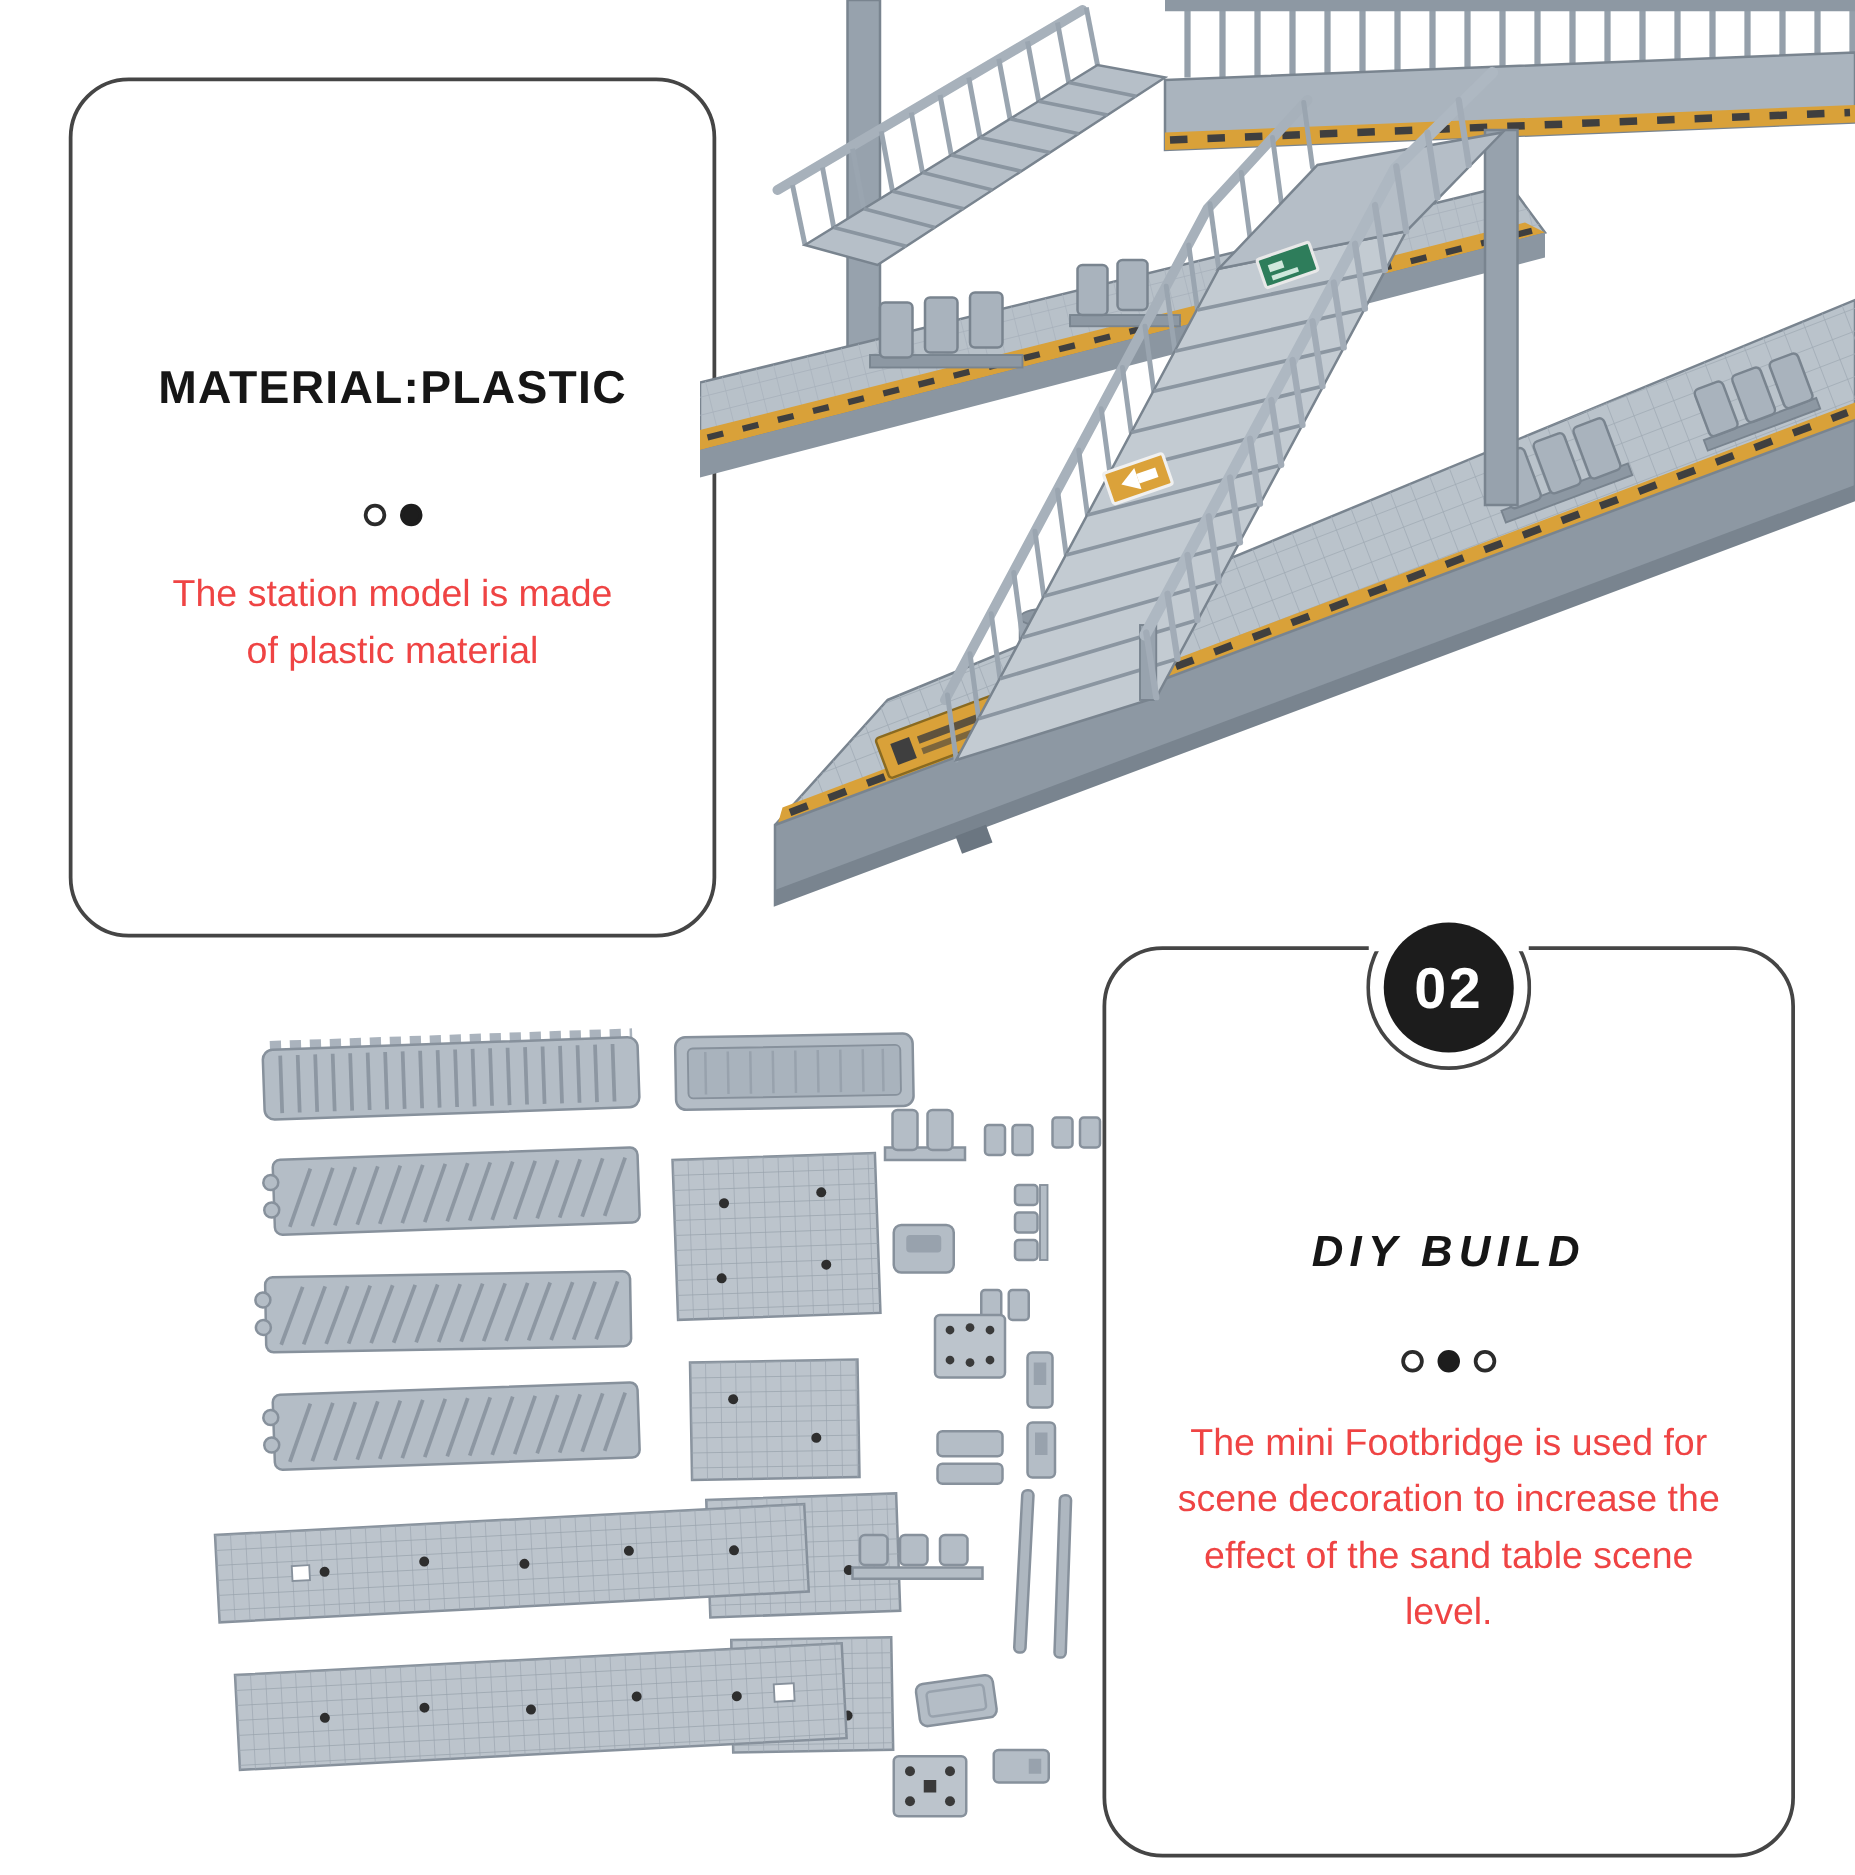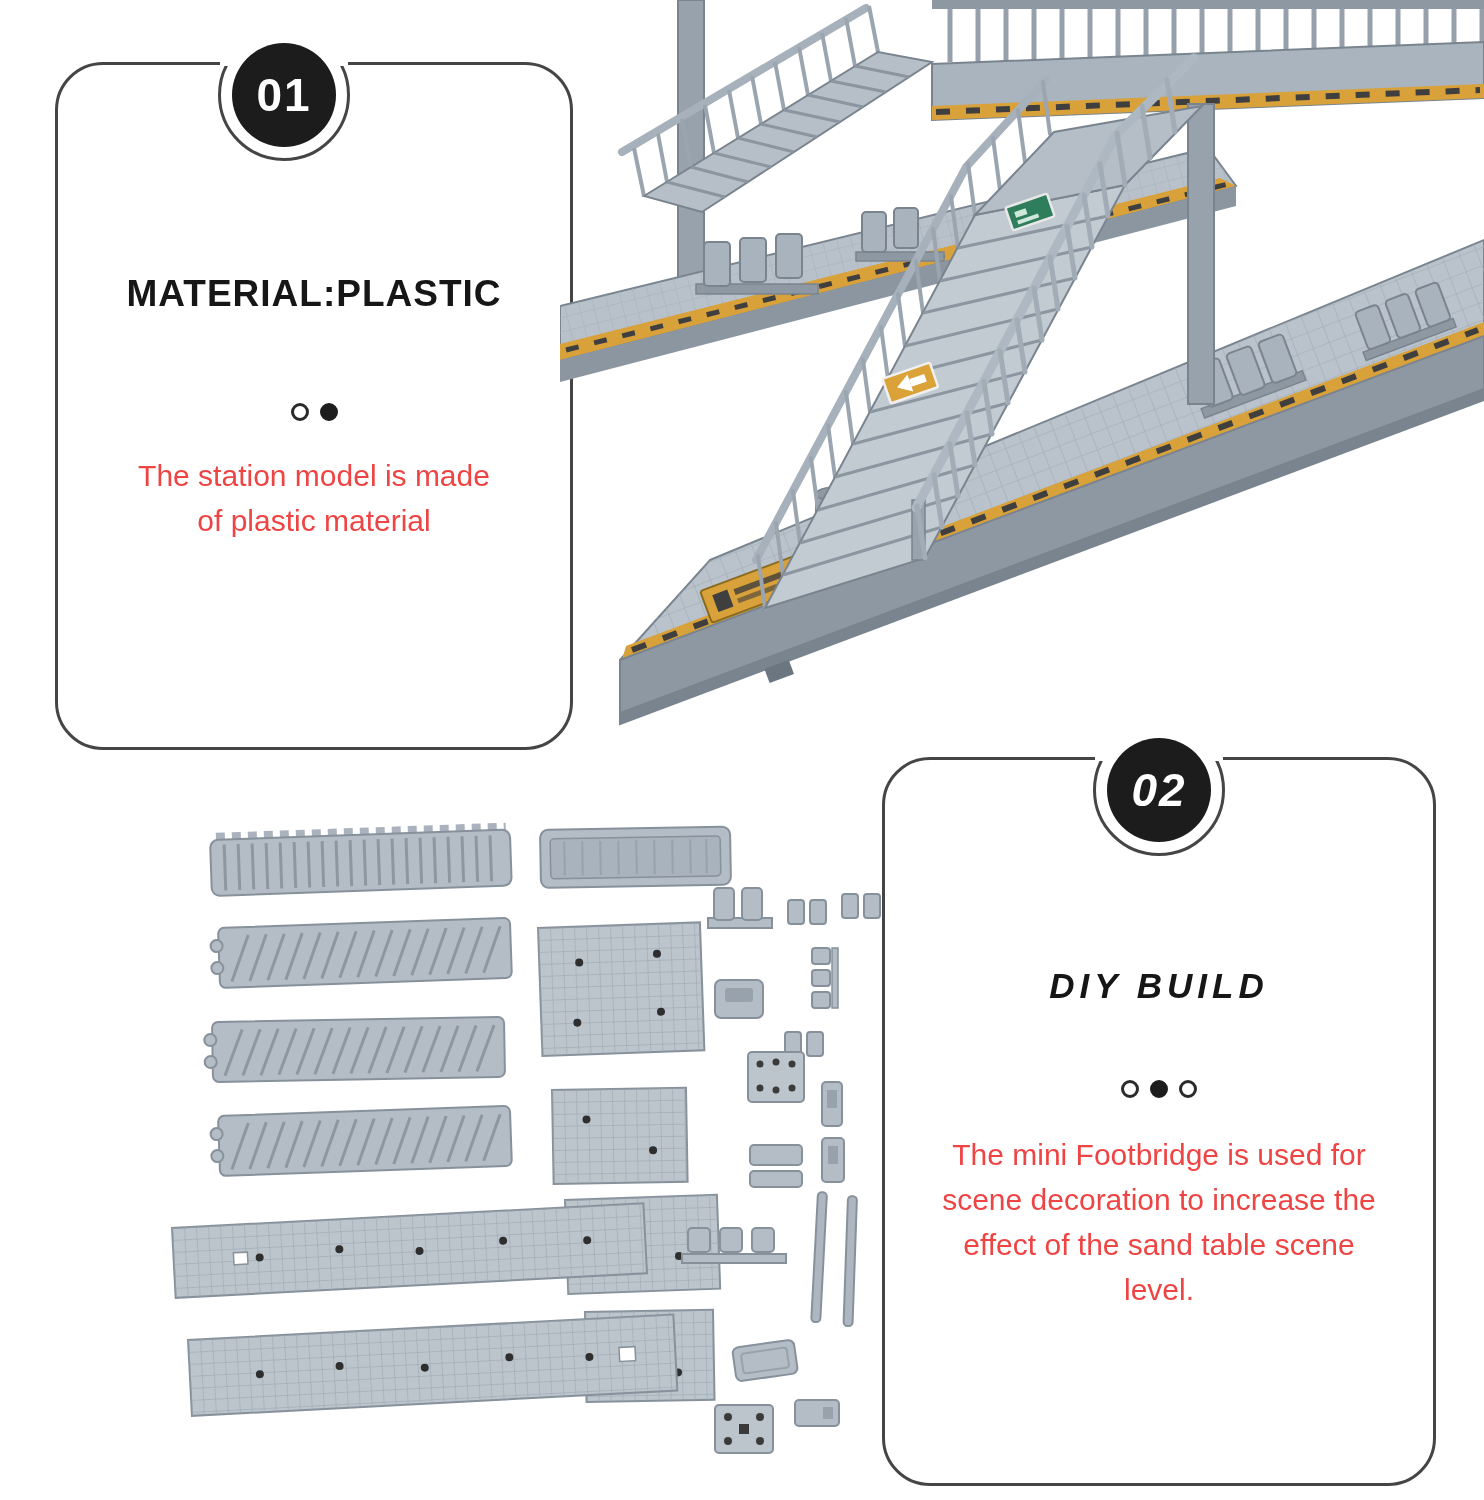--- a/index.html
+++ b/index.html
@@ -4,28 +4,28 @@
 <style>
   html,body{margin:0;padding:0;background:#ffffff;}
   .page{position:relative;width:1484px;height:1500px;background:#ffffff;overflow:hidden;
         font-family:"Liberation Sans",sans-serif;}
   
   .card{position:absolute;background:#fff;border:3px solid #454545;border-radius:48px;}
   .card-material{left:55px;top:62px;width:512px;height:682px;}
   .card-diy{left:882px;top:757px;width:548px;height:723px;}
   .badge-wrap{position:absolute;top:-38px;width:136px;height:136px;}
   .card-material .badge-wrap{left:158px;}
-  .card-diy .badge-wrap{left:calc(50% - 68px);font-style:italic;}
+  .card-diy .badge-wrap{left:calc(50% - 68px);}
   .badge-mask{position:absolute;left:4px;right:4px;top:30px;height:20px;background:#fff;}
   .badge-notch{position:absolute;inset:2px;border-radius:50%;border:3px solid #454545;
                clip-path:inset(28% 0 0 0);}
   .badge{position:absolute;inset:16px;border-radius:50%;background:#1c1c1c;color:#fff;
          display:flex;align-items:center;justify-content:center;
          font-size:46px;font-weight:700;letter-spacing:2px;}
-  .card-title{position:absolute;left:0;right:0;text-align:center;margin:0;
+  .card-title{position:absolute;left:0;right:0;text-align:center;margin:16px;
               font-size:37px;font-weight:700;letter-spacing:1px;color:#161616;}
   .card-material .card-title{top:208px;}
   .card-diy .card-title{top:206px;font-size:35px;letter-spacing:5px;font-style:italic;}
   .dots{position:absolute;left:0;right:0;display:flex;justify-content:center;align-items:center;gap:11px;}
   .card-material .dots{top:338px;}
   .card-diy .dots{top:320px;}
   .dot{width:12px;height:12px;border-radius:50%;display:inline-block;}
   .dot.open{border:3px solid #2b2b2b;background:#fff;}
   .dot.filled{border:3px solid #1d1d1d;background:#1d1d1d;}
   .card-desc{position:absolute;left:0;right:0;margin:0 auto;text-align:center;
@@ -37,27 +37,20 @@
   .photo svg{display:block;width:100%;height:100%;}
   .photo-station{left:560px;top:0;width:924px;height:760px;}
   .photo-parts{left:60px;top:800px;width:840px;height:690px;}
 </style>
 </head>
 <body>
 
 <div class="page">
 
   <section class="card card-material">
-    <div class="badge-wrap">
-      <div class="badge-mask"></div>
-      <div class="badge-notch"></div>
-      <div class="badge">
-        <span>01</span>
-      </div>
-    </div>
     <h2 class="card-title">MATERIAL:PLASTIC</h2>
     <div class="dots">
         <span class="dot open"></span>
         <span class="dot filled"></span>
       </div>
     <p class="card-desc">The station model is made of plastic material</p>
   </section>
 
   <figure class="photo photo-station">
     <svg viewBox="0 0 924 760" xmlns="http://www.w3.org/2000/svg">

